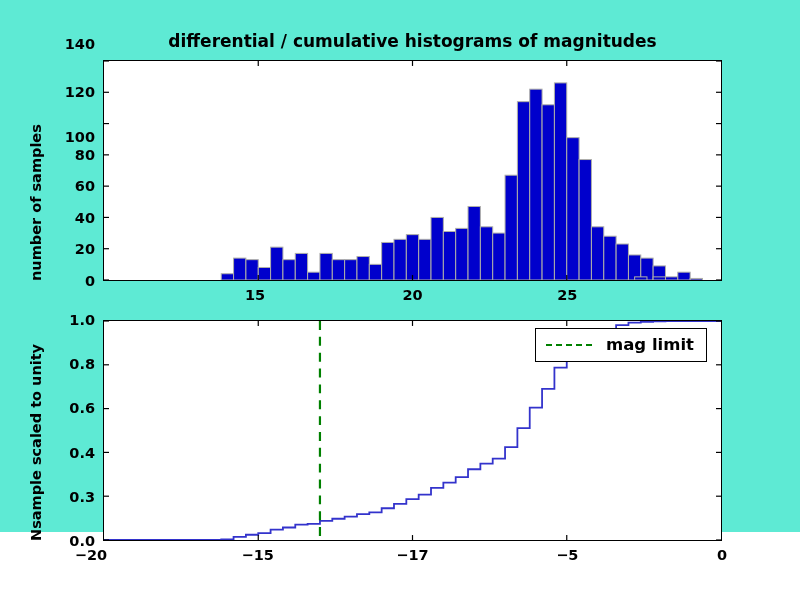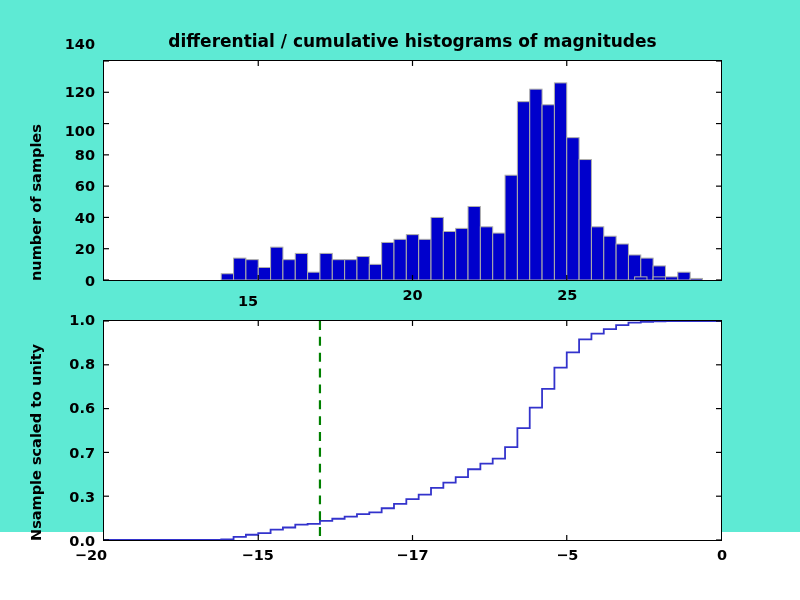--- a/index.html
+++ b/index.html
@@ -109,26 +109,26 @@
         <line x1="0" y1="0" x2="5" y2="0" stroke="#000" stroke-width="1.2"></line>
         <line x1="619" y1="0" x2="614" y2="0" stroke="#000" stroke-width="1.2"></line>
       </svg>
   </div>
   <div id="top-yticks">
       <div class="tick-label ytick" style="left:95px;top:281px;">0</div>
       <div class="tick-label ytick" style="left:95px;top:249.42857142857144px;">20</div>
       <div class="tick-label ytick" style="left:95px;top:217.85714285714286px;">40</div>
       <div class="tick-label ytick" style="left:95px;top:186.28571428571428px;">60</div>
       <div class="tick-label ytick" style="left:95px;top:154.71428571428572px;">80</div>
-      <div class="tick-label ytick" style="left:95px;top:131px;">100</div>
+      <div class="tick-label ytick" style="left:95px;top:137px;">100</div>
       <div class="tick-label ytick" style="left:95px;top:91.57142857142858px;">120</div>
       <div class="tick-label ytick" style="left:95px;top:44px;">140</div>
     </div>
   <div id="top-xticks">
-      <div class="tick-label xtick" style="left:248px;top:287px;margin-top:6px;">15</div>
+      <div class="tick-label xtick" style="left:255px;top:287px;">15</div>
       <div class="tick-label xtick" style="left:412.5px;top:287px;">20</div>
       <div class="tick-label xtick" style="left:567.25px;top:287px;">25</div>
     </div>
 
   <div id="ylabel-bottom" class="ylabel">Nsample scaled to unity</div>
 
   <div id="bottom-axes" class="axes">
     <svg class="plot-svg" id="bottom-svg" viewBox="0 0 619 221" preserveAspectRatio="none">
         <path d="M0.00,221.00 L111.42,221.00 L111.42,221.00 L117.61,221.00 L117.61,220.34 L129.99,220.34 L129.99,217.91 L142.37,217.91 L142.37,215.70 L154.75,215.70 L154.75,214.15 L167.13,214.15 L167.13,210.61 L179.51,210.61 L179.51,208.40 L191.89,208.40 L191.89,205.53 L204.27,205.53 L204.27,204.65 L216.65,204.65 L216.65,201.77 L229.03,201.77 L229.03,199.56 L241.41,199.56 L241.41,197.35 L253.79,197.35 L253.79,194.92 L266.17,194.92 L266.17,193.15 L278.55,193.15 L278.55,188.96 L290.93,188.96 L290.93,184.53 L303.31,184.53 L303.31,179.67 L315.69,179.67 L315.69,175.25 L328.07,175.25 L328.07,168.40 L340.45,168.40 L340.45,163.10 L352.83,163.10 L352.83,157.57 L365.21,157.57 L365.21,149.62 L377.59,149.62 L377.59,143.87 L389.97,143.87 L389.97,138.79 L402.35,138.79 L402.35,127.30 L414.73,127.30 L414.73,108.07 L427.11,108.07 L427.11,87.52 L439.49,87.52 L439.49,68.51 L451.87,68.51 L451.87,47.07 L464.25,47.07 L464.25,31.60 L476.63,31.60 L476.63,18.56 L489.01,18.56 L489.01,12.82 L501.39,12.82 L501.39,8.18 L513.77,8.18 L513.77,4.20 L526.15,4.20 L526.15,1.55 L538.53,1.55 L538.53,0.88 L550.91,0.88 L550.91,0.44 L563.29,0.44 L563.29,0.00 L575.67,0.00 L575.67,0.00 L588.05,0.00 L588.05,0.00 L600.43,0.00 L600.43,0.00 L619.00,0.00 L619.00,0.00 L619,0.00" fill="none" stroke="#3333cc" stroke-width="1.8"></path>
         <line x1="216.64999999999998" y1="0" x2="216.64999999999998" y2="221" stroke="#008000" stroke-width="2.2" stroke-dasharray="9,7"></line>
@@ -148,28 +148,32 @@
         <line x1="619" y1="88.4" x2="614" y2="88.4" stroke="#000" stroke-width="1.2"></line>
         <line x1="0" y1="44.19999999999999" x2="5" y2="44.19999999999999" stroke="#000" stroke-width="1.2"></line>
         <line x1="619" y1="44.19999999999999" x2="614" y2="44.19999999999999" stroke="#000" stroke-width="1.2"></line>
         <line x1="0" y1="0" x2="5" y2="0" stroke="#000" stroke-width="1.2"></line>
         <line x1="619" y1="0" x2="614" y2="0" stroke="#000" stroke-width="1.2"></line>
       </svg>
   </div>
   <div id="bottom-yticks">
       <div class="tick-label ytick" style="left:95px;top:541px;text-align:right;">0.0</div>
       <div class="tick-label ytick" style="left:95px;top:496.8px;">0.3</div>
-      <div class="tick-label ytick" style="left:95px;top:452.6px;">0.7</div>
+      <div class="tick-label ytick" style="left:95px;top:452.6px;">0.4</div>
       <div class="tick-label ytick" style="left:95px;top:408.4px;">0.6</div>
       <div class="tick-label ytick" style="left:95px;top:364.2px;">0.8</div>
       <div class="tick-label ytick" style="left:95px;top:320px;">1.0</div>
     </div>
   <div id="bottom-xticks">
       <div class="tick-label xtick" style="left:91px;top:547px;">−20</div>
       <div class="tick-label xtick" style="left:257.75px;top:547px;">−15</div>
       <div class="tick-label xtick" style="left:412.5px;top:547px;">−17</div>
       <div class="tick-label xtick" style="left:567.25px;top:547px;">−5</div>
       <div class="tick-label xtick" style="left:722px;top:547px;">0</div>
     </div>
 
+  <div class="legend">
+    <span class="legend-line"></span>
+    <span class="legend-label">mag limit</span>
+  </div>
 
 
 </div>
 
 </body></html>

